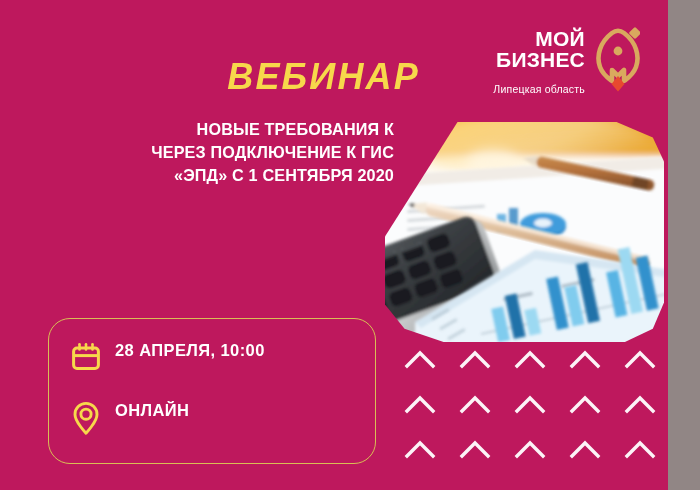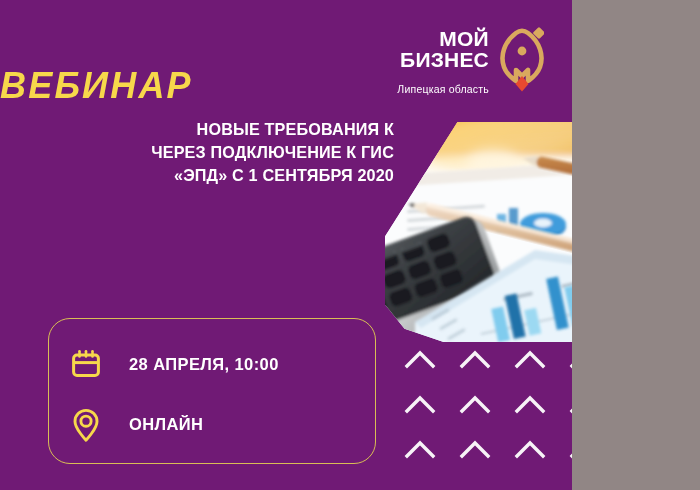--- a/index.html
+++ b/index.html
@@ -13,23 +13,23 @@
 
   body {
     font-family: "Liberation Sans", sans-serif;
     background: #918685;
     position: relative;
   }
 
   #poster {
     position: absolute;
     inset: 0;
-    width: 572px;
+    width: 668px;
     height: 490px;
-    background: #701a75;
+    background: #be185d;
     overflow: hidden;
   }
 
   
   .logo-block {
     position: absolute;
     top: 26px;
     right: 28px;
     display: flex;
     align-items: flex-start;
@@ -68,23 +68,23 @@
     width: 48px;
     height: 66px;
     position: relative;
     flex: 0 0 auto;
   }
 
   
   .kicker {
     position: absolute;
     left: 0;
-    top: 68px;
+    top: 59px;
     width: 420px;
-    text-align: left;
+    text-align: right;
     color: #F7D84B;
     font-size: 36px;
     font-weight: bold;
     font-style: italic;
     letter-spacing: 2.2px;
     line-height: 1;
   }
 
   .headline {
     position: absolute;
@@ -105,22 +105,21 @@
     left: 48px;
     top: 318px;
     width: 328px;
     height: 146px;
     border: 1px solid #D9BE55;
     border-radius: 22px;
     padding: 22px 0 0 22px;
   }
   .info-row {
     display: flex;
-    align-items: center;
-    gap: 28px;
+    gap: 14px;
     height: 46px;
   }
   .info-row + .info-row { margin-top: 14px; }
   .info-icon {
     width: 30px;
     height: 32px;
     flex: 0 0 auto;
     position: relative;
   }
   .info-text {

